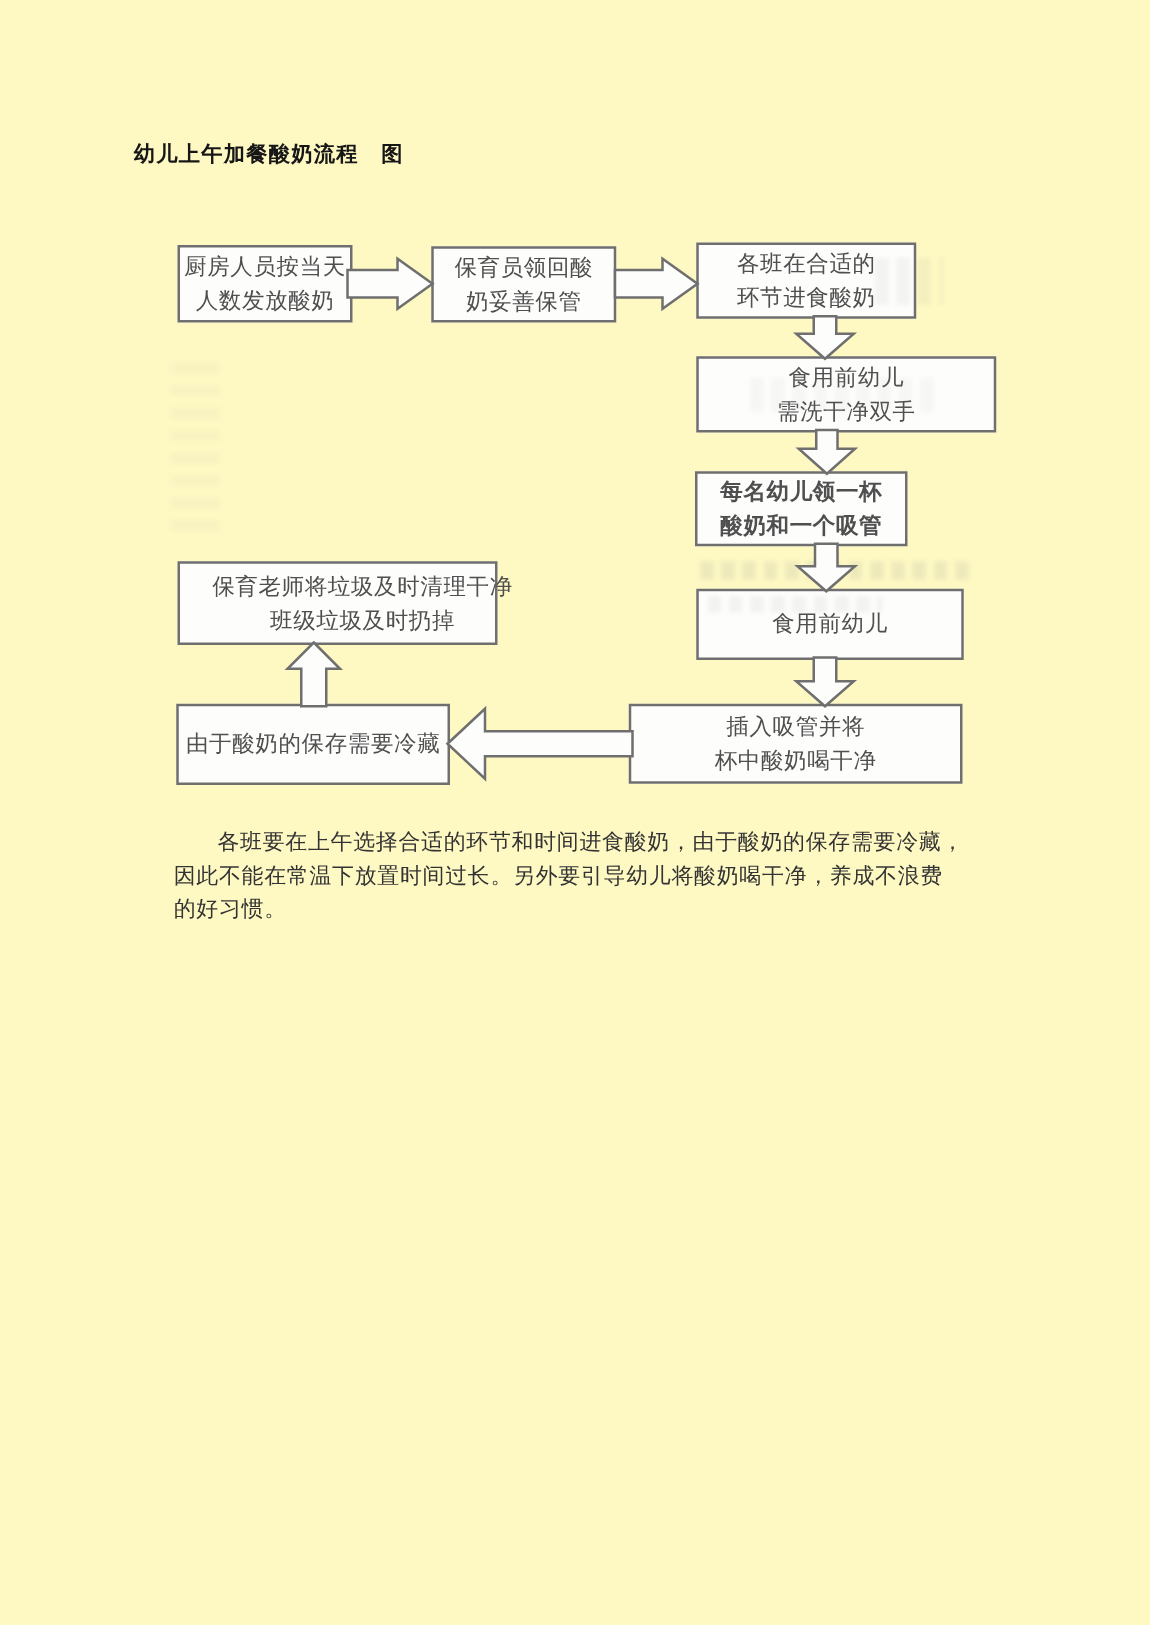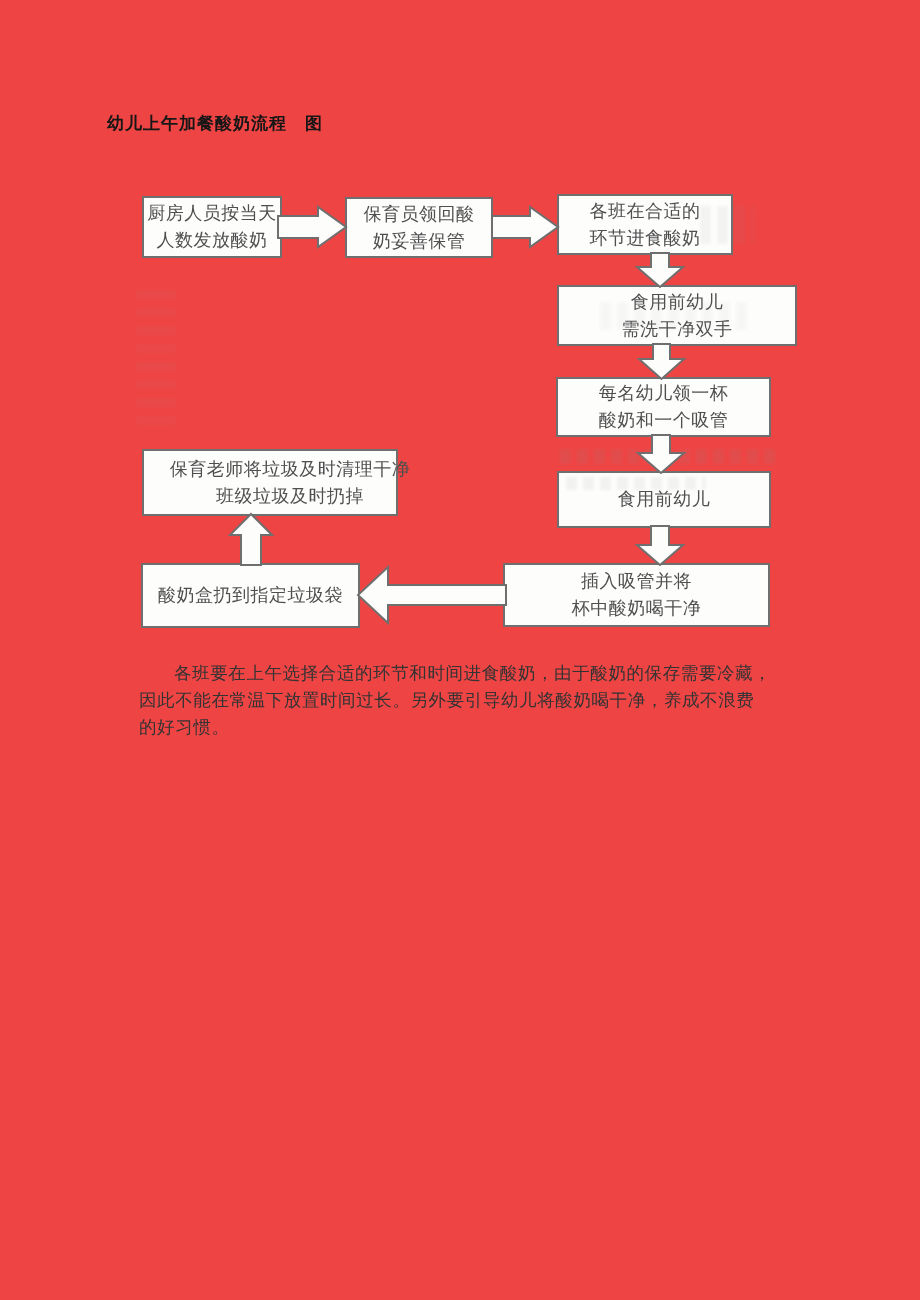--- a/index.html
+++ b/index.html
@@ -1,21 +1,21 @@
 <!DOCTYPE html>
 <html><head>
 <meta charset="utf-8">
 <style>
   * { margin: 0; padding: 0; box-sizing: border-box; }
   html, body { background: #ffffff; }
   .page {
     position: relative;
     width: 920px;
     height: 1300px;
-    background: #ef4444;
+    background: #fef9c3;
     font-family: "Liberation Sans", sans-serif;
     overflow: hidden;
   }
   .doc-title {
     position: absolute;
     left: 107px;
     top: 112px;
     font-size: 17px;
     font-weight: 700;
     letter-spacing: 1px;
@@ -85,41 +85,41 @@
   <div class="node" style="left:557px; top:194px; width:176px; height:61px;">
     <span>各班在合适的</span>
     <span>环节进食酸奶</span>
   </div>
 
   <div class="node" style="left:557px; top:285px; width:240px; height:61px;">
     <span>食用前幼儿</span>
     <span>需洗干净双手</span>
   </div>
 
-  <div class="node" style="left:556px; top:377px; width:215px; height:60px;">
+  <div class="node" style="left:556px; top:377px; width:170px; height:60px;font-weight:bold;">
     <span>每名幼儿领一杯</span>
     <span>酸奶和一个吸管</span>
   </div>
 
   <div class="node" style="left:557px; top:471px; width:214px; height:57px;">
     <span>食用前幼儿</span>
   </div>
 
   <div class="node" style="left:503px; top:563px; width:267px; height:64px;">
     <span>插入吸管并将</span>
     <span>杯中酸奶喝干净</span>
   </div>
 
   <div class="node" style="left:142px; top:449px; width:256px; height:67px;padding-left:40px;">
     <span>保育老师将垃圾及时清理干净</span>
     <span>班级垃圾及时扔掉</span>
   </div>
 
   <div class="node" style="left:141px; top:563px; width:219px; height:65px;">
-    <span>酸奶盒扔到指定垃圾袋</span>
+    <span>由于酸奶的保存需要冷藏</span>
   </div>
 
   <div class="artifact art-h" style="left:700px; top:206px; width:55px; height:38px; opacity:0.08;"></div>
   <div class="artifact art-h" style="left:600px; top:302px; width:150px; height:28px; opacity:0.05;"></div>
   <div class="artifact art-h" style="left:560px; top:449px; width:215px; height:15px; opacity:0.13;"></div>
   <div class="artifact art-h" style="left:566px; top:477px; width:140px; height:13px; opacity:0.09;"></div>
   <div class="artifact art-v" style="left:136px; top:285px; width:40px; height:140px; opacity:0.06;"></div>
 
   <svg class="arrow" style="left:278px; top:207px;" width="68" height="40" viewBox="0 0 68 40">
     <polygon points="0,9 40,9 40,0 68,20 40,40 40,31 0,31"></polygon>

